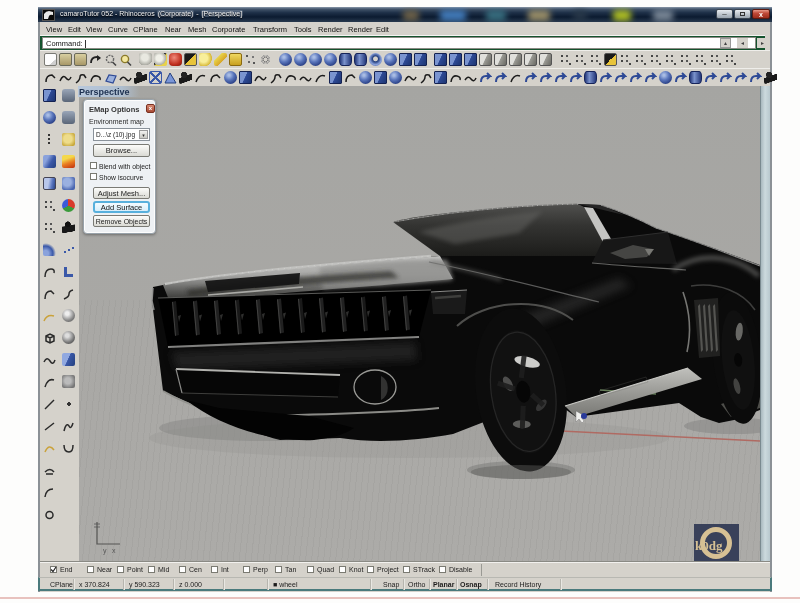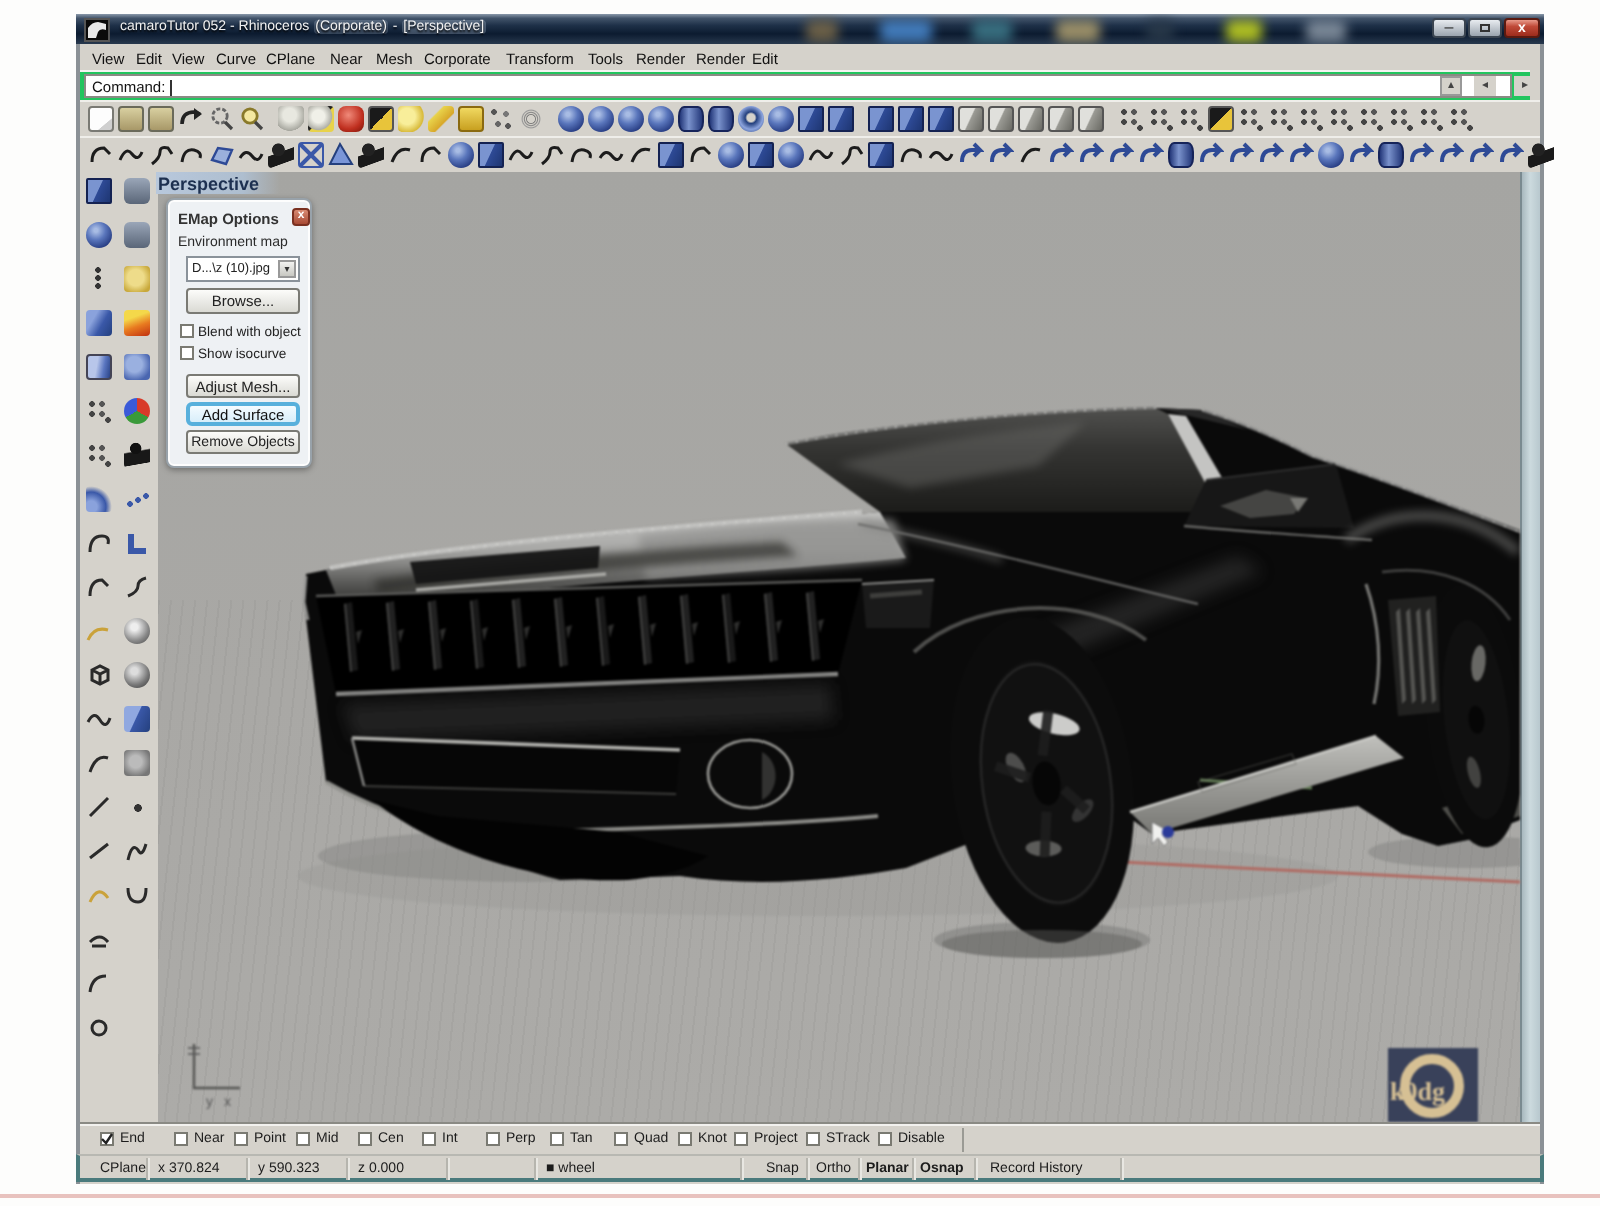--- a/index.html
+++ b/index.html
@@ -39,21 +39,21 @@
     <span class="mnu" style="left:93px">CPlane</span>
     <span class="mnu" style="left:125px">Near</span>
     <span class="mnu" style="left:148px">Mesh</span>
     <span class="mnu" style="left:172px">Corporate</span>
     <span class="mnu" style="left:213px">Transform</span>
     <span class="mnu" style="left:254px">Tools</span>
     <span class="mnu" style="left:278px">Render</span>
     <span class="mnu" style="left:308px">Render</span>
     <span class="mnu" style="left:336px">Edit</span>
   </div>
-<div class="abs" style="left:40px;top:35px;width:725px;height:15px;background:#22c55e;border-top:1px solid #f5f4f2;">
+<div class="abs" style="left:40px;top:35px;width:725px;height:15px;background:#14532d;border-top:1px solid #f5f4f2;">
     <div class="abs" style="left:2px;top:1px;width:714px;height:12px;background:#fff;border:1px solid #8a8a84;font-size:7.5px;color:#111;line-height:11px;padding-left:3px">Command: <span style="display:inline-block;width:1px;height:8px;background:#333;vertical-align:middle"></span></div>
     <span class="abs" style="left:680px;top:2px;width:11px;height:10px;background:#d5d2cb;border:1px solid #999;font-size:6px;color:#444;text-align:center;line-height:9px">▴</span>
     <span class="abs" style="left:697px;top:2px;width:11px;height:10px;background:#d5d2cb;font-size:6px;color:#444;text-align:center;line-height:10px">◂</span>
     <span class="abs" style="left:717px;top:2px;width:11px;height:10px;background:#d5d2cb;font-size:6px;color:#444;text-align:center;line-height:10px">▸</span>
   </div>
 <div class="abs" style="left:40px;top:50px;width:730px;height:18px;background:#d5d2cb;border-top:1px solid #efeeea;filter:blur(0.3px);">
     <span class="ic" style="left:4px;top:2px;background:linear-gradient(140deg,#fdfdfd 70%,#cfcfcf 72%);border:1px solid #7a7a74;"></span>
     <span class="ic" style="left:19px;top:2px;background:linear-gradient(#d8cfa0,#a89868);border:1px solid #6a6a5a;"></span>
     <span class="ic" style="left:34px;top:2px;background:linear-gradient(#d8cfa0,#a89868);border:1px solid #6a6a5a;"></span>
     <span class="ic" style="left:49px;top:2px"><svg width="13" height="13" viewBox="0 0 13 13">

